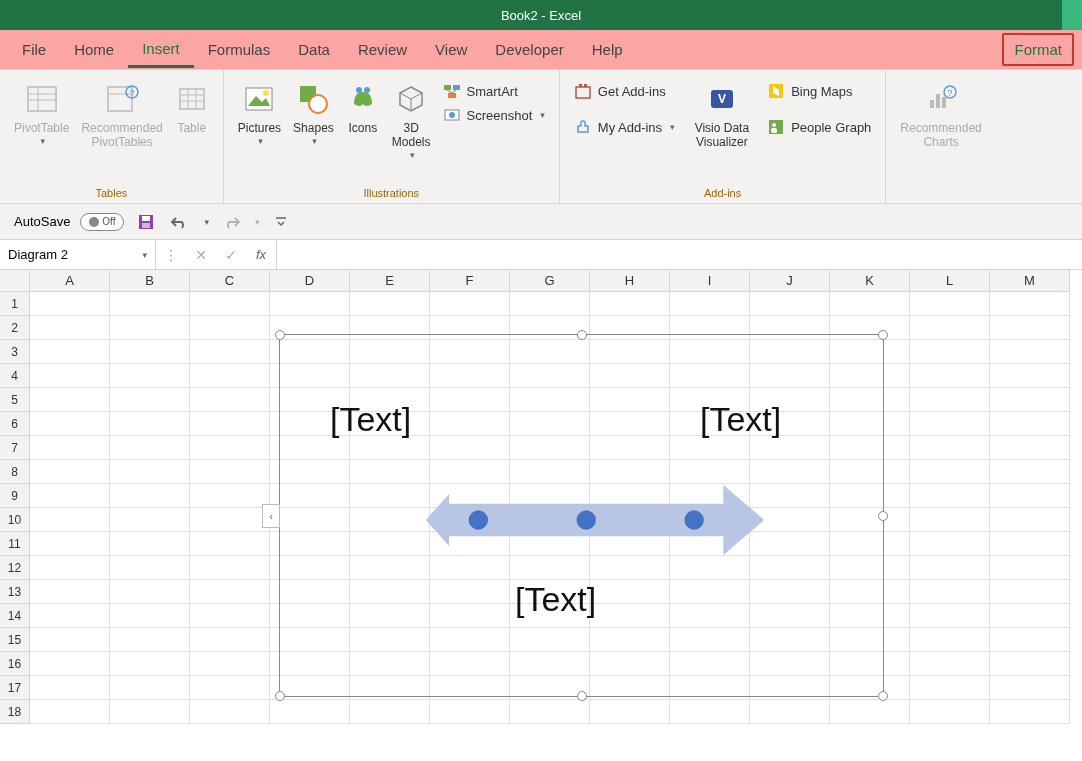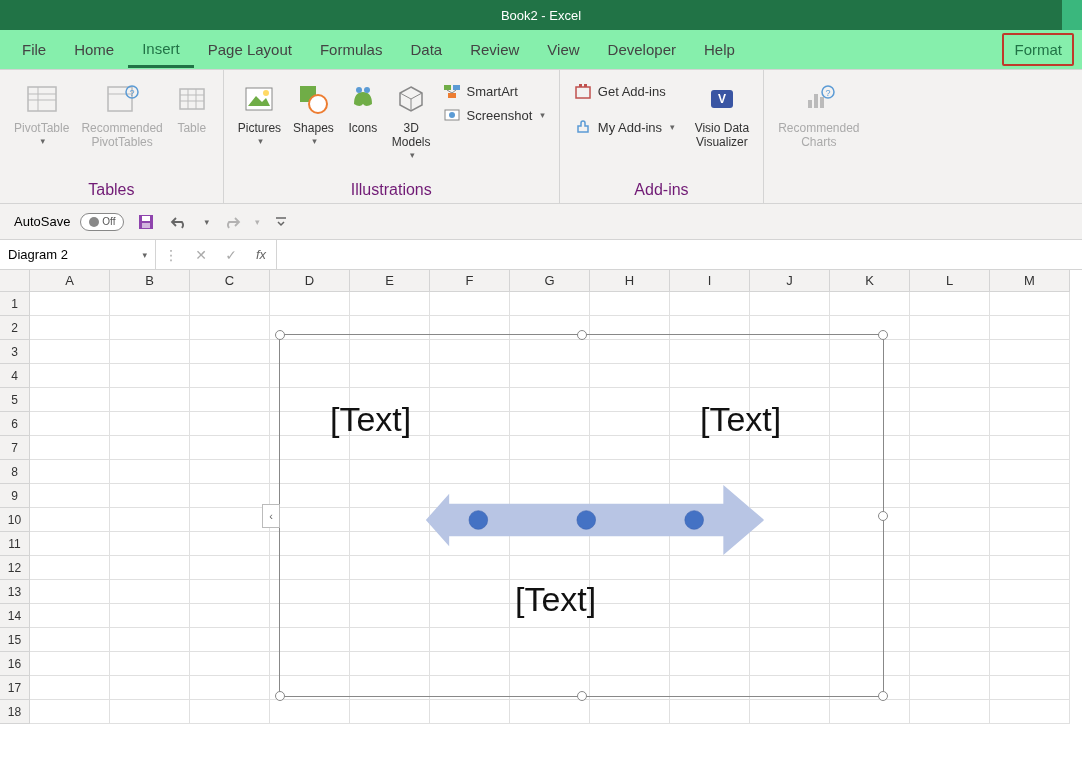--- a/index.html
+++ b/index.html
@@ -3,30 +3,30 @@
 <meta charset="utf-8">
 <style>
 * { box-sizing: border-box; margin: 0; padding: 0; font-family: "Segoe UI", Arial, sans-serif; }
 body { width: 1082px; height: 761px; background: #fff; overflow: hidden; position: relative; }
 
 
 .titlebar { height: 30px; background: #217346; color: #fff; display: flex; align-items: center; justify-content: center; font-size: 13px; position: relative; }
 .titlebar .user-box { position: absolute; right: 0; top: 0; width: 20px; height: 30px; background: #3ab77d; }
 
 
-.tabs { height: 40px; background: #86efac; border-bottom: 1px solid #d4d4d4; display: flex; align-items: center; padding: 0 8px; gap: 0; }
+.tabs { height: 40px; background: #fca5a5; border-bottom: 1px solid #d4d4d4; display: flex; align-items: center; padding: 0 8px; gap: 0; }
 .tab { padding: 8px 14px; font-size: 15px; color: #444; cursor: pointer; }
 .tab.active { color: #217346; border-bottom: 3px solid #217346; font-weight: 400; }
 .tab.context { color: #217346; border: 2px solid #c0392b; border-radius: 2px; padding: 6px 10px; margin-left: 4px; }
 
 
 .ribbon { height: 134px; background: #f3f2f1; border-bottom: 1px solid #d4d4d4; display: flex; }
 .group { display: flex; flex-direction: column; justify-content: space-between; padding: 6px 10px 4px 10px; border-right: 1px solid #d4d4d4; }
 .group-buttons { display: flex; align-items: flex-start; gap: 4px; flex: 1; }
-.group-label { font-size: 16px; color: #701a75; text-align: center; padding-top: 2px; }
+.group-label { font-size: 11px; color: #a16207; text-align: center; padding-top: 2px; }
 
 .bigbtn { display: flex; flex-direction: column; align-items: center; justify-content: flex-start; padding: 2px 4px; cursor: pointer; min-width: 42px; }
 .bigbtn .icon-wrap { height: 42px; display: flex; align-items: center; justify-content: center; }
 .bigbtn .lbl { font-size: 12px; color: #333; text-align: center; line-height: 1.15; margin-top: 2px; }
 .bigbtn.disabled .lbl { color: #aaa; }
 
 .smallbtns { display: flex; flex-direction: column; gap: 2px; justify-content: flex-start; padding-top: 4px; }
 .smallbtn { display: flex; align-items: center; gap: 6px; padding: 2px 4px; font-size: 13px; color: #333; cursor: pointer; white-space: nowrap; }
 
 .dd { font-size: 9px; color: #666; margin-left: 2px; }
@@ -86,21 +86,20 @@
 
 <div class="titlebar">
   <span>Book2 - Excel</span>
   <div class="user-box"></div>
 </div>
 
 <div class="tabs">
   <div class="tab">File</div>
   <div class="tab">Home</div>
   <div class="tab active">Insert</div>
-  <div class="tab">Page Layout</div>
   <div class="tab">Formulas</div>
   <div class="tab">Data</div>
   <div class="tab">Review</div>
   <div class="tab">View</div>
   <div class="tab">Developer</div>
   <div class="tab">Help</div>
   <div style="flex:1"></div>
   <div class="tab context">Format</div>
 </div>
 
@@ -238,20 +237,37 @@
       </div>
       <div class="bigbtn" style="margin-left:8px">
         <div class="icon-wrap">
           <svg width="30" height="30" viewBox="0 0 30 30">
               <rect x="4" y="6" width="22" height="18" rx="3" fill="#3955a3"></rect>
               <text x="15" y="19" font-size="12" text-anchor="middle" fill="#fff" font-weight="bold">V</text>
             </svg>
         </div>
         <div class="lbl" style="white-space:pre-line">Visio Data
 Visualizer</div>
+      </div>
+      <div class="smallbtns" style="justify-content:center;gap:14px;margin-left:6px">
+        <div class="smallbtn">
+          <svg width="18" height="18" viewBox="0 0 18 18">
+              <rect x="2" y="2" width="14" height="14" fill="#f2c811"></rect>
+              <polygon points="6,4 6,11 12,14 12,8" fill="#fff"></polygon>
+            </svg>
+          <span>Bing Maps</span>
+        </div>
+        <div class="smallbtn">
+          <svg width="18" height="18" viewBox="0 0 18 18">
+              <rect x="2" y="2" width="14" height="14" fill="#70ad47"></rect>
+              <circle cx="7" cy="7" r="2" fill="#fff"></circle>
+              <rect x="4" y="10" width="6" height="5" rx="2" fill="#fff"></rect>
+            </svg>
+          <span>People Graph</span>
+        </div>
       </div>
     </div>
     <div class="group-label">Add-ins</div>
   </div>
 
   <div class="group" style="border-right:none">
     <div class="group-buttons">
       <div class="bigbtn disabled">
         <div class="icon-wrap">
           <svg width="34" height="34" viewBox="0 0 34 34">

